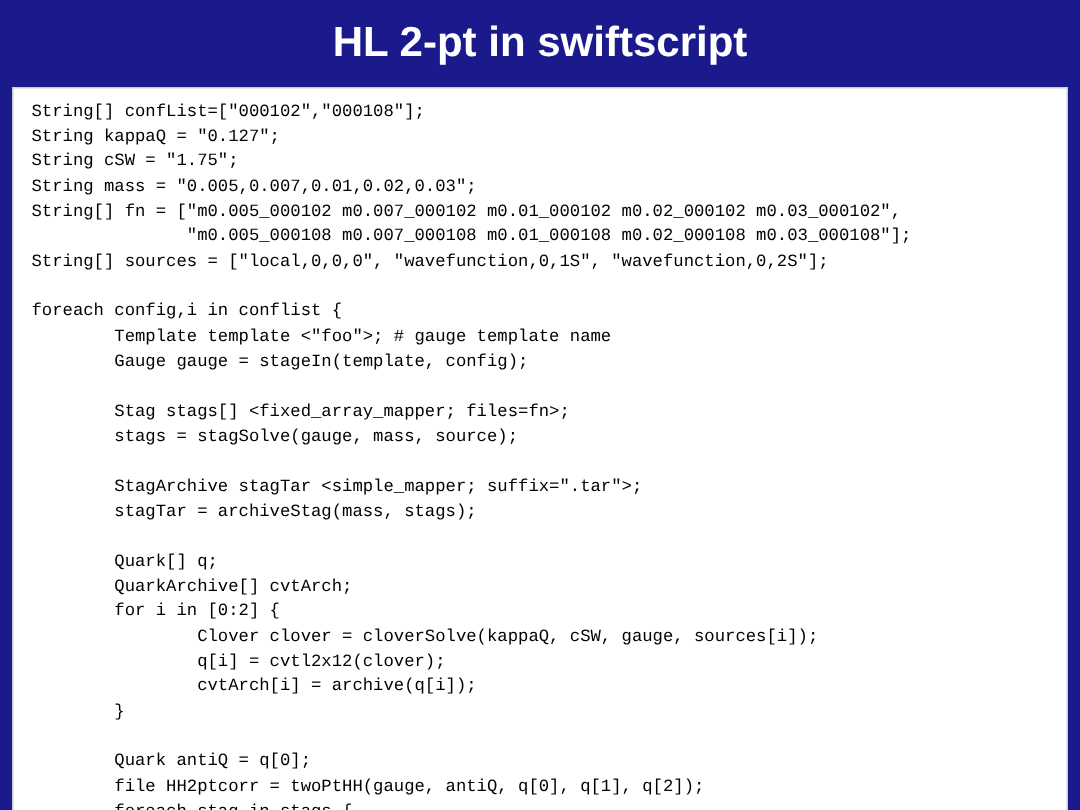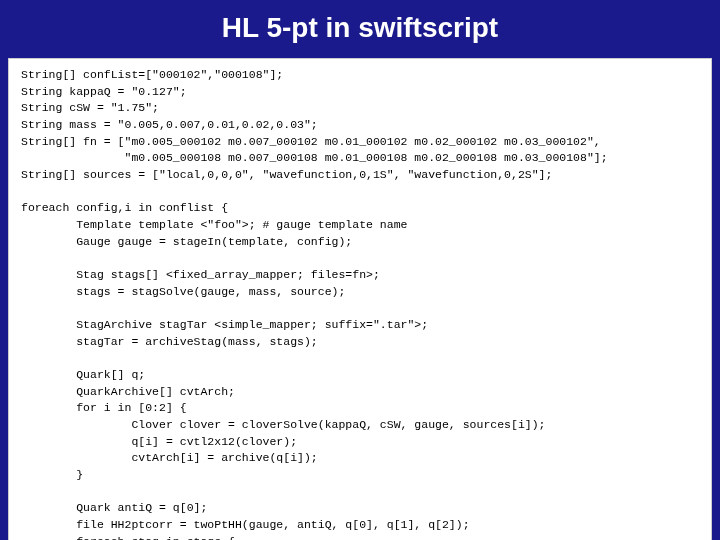--- a/index.html
+++ b/index.html
@@ -43,21 +43,21 @@
       font-size: 11.5px;
       line-height: 1.45;
       color: #000000;
       white-space: pre;
     }
   </style>
 </head>
 <body>
 
 <div id="title-bar">
-  <span id="title-text">HL 5-pt in swiftscript</span>
+  <span id="title-text">HL 2-pt in swiftscript</span>
 </div>
 
 <div id="code-container">
   <pre id="code-block">String[] confList=["000102","000108"];
 String kappaQ = "0.127";
 String cSW = "1.75";
 String mass = "0.005,0.007,0.01,0.02,0.03";
 String[] fn = ["m0.005_000102 m0.007_000102 m0.01_000102 m0.02_000102 m0.03_000102",
                "m0.005_000108 m0.007_000108 m0.01_000108 m0.02_000108 m0.03_000108"];
 String[] sources = ["local,0,0,0", "wavefunction,0,1S", "wavefunction,0,2S"];

